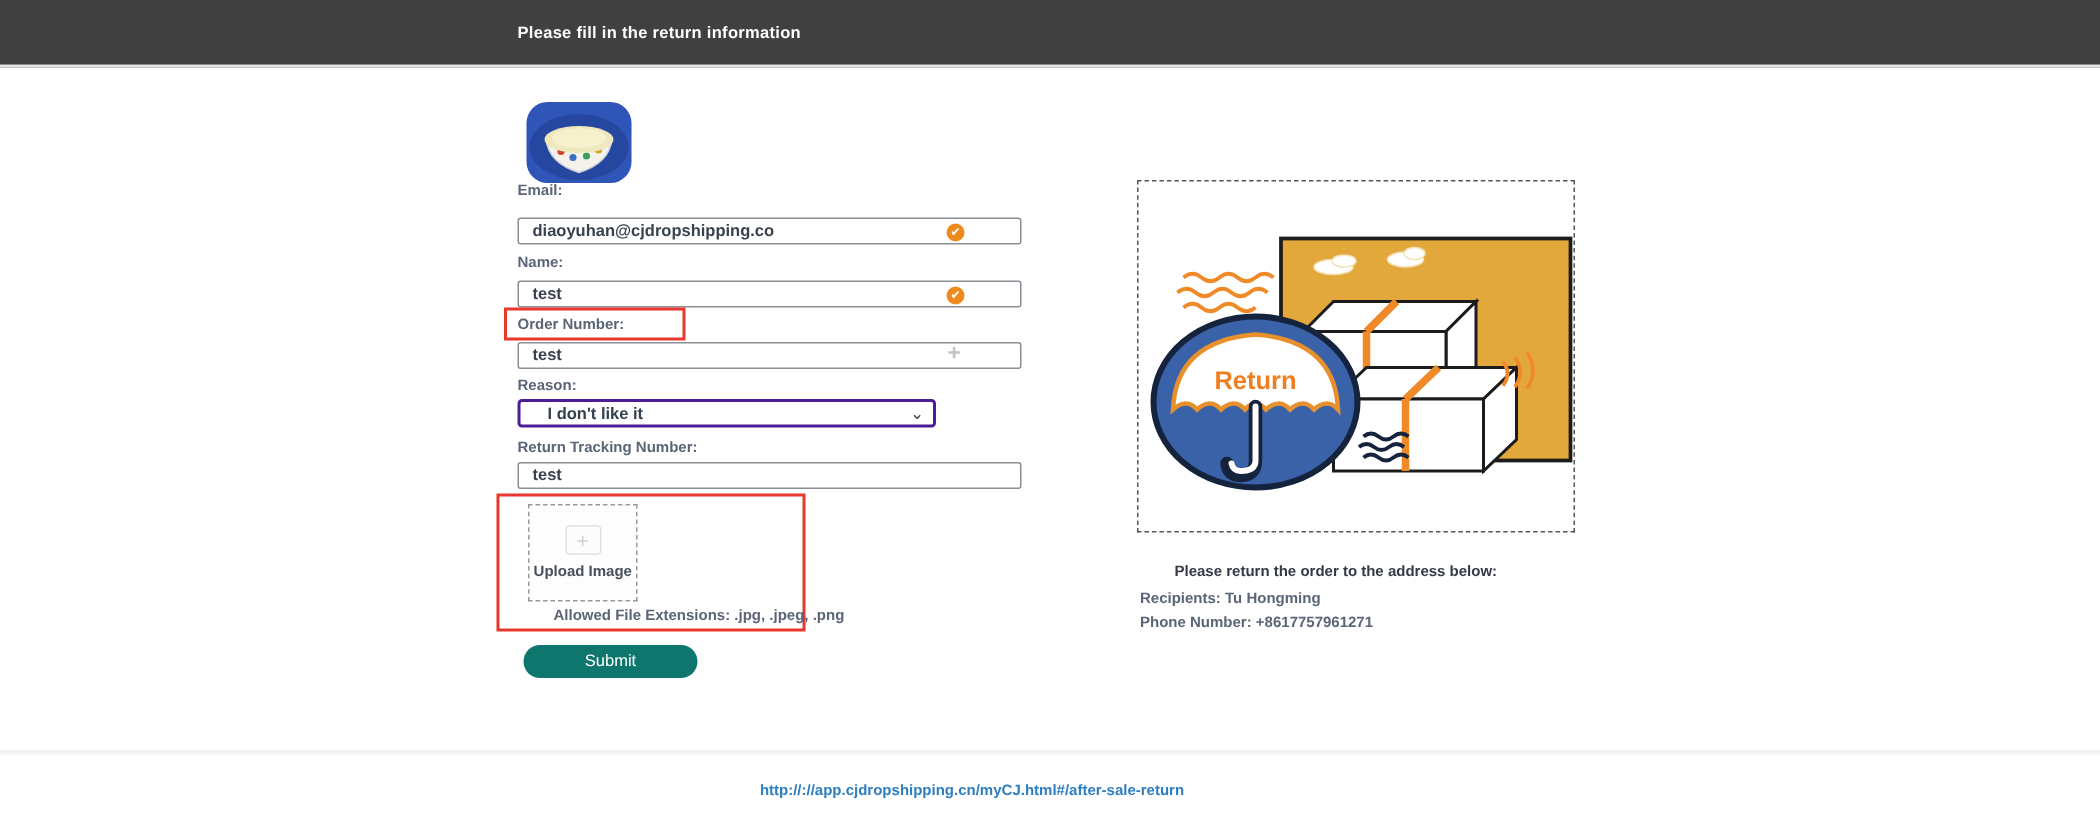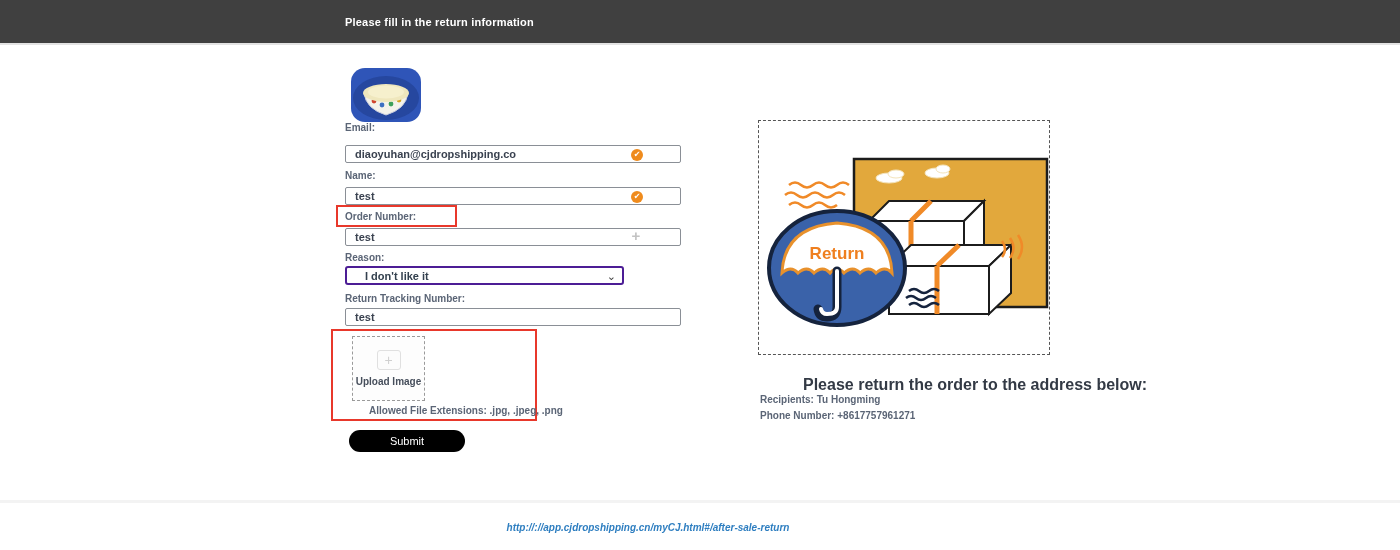--- a/index.html
+++ b/index.html
@@ -63,41 +63,41 @@
   .upload-plus {
     width:24px; height:20px; border:1px solid #e0e0e0; border-radius:3px;
     color:#cfcfcf; font-size:14px; line-height:18px; text-align:center; background:#fcfcfc;
   }
   .upload-label { font-size:10px; font-weight:bold; color:#474f5c; }
   .upload-hint {
     position:absolute; left:345px; top:405px; font-size:10px; font-weight:bold; color:#5b6576;margin-left:24px;
   }
   .submit-btn {
     position:absolute; left:349px; top:430px; width:116px; height:22px;
-    border:none; border-radius:11px; background:#000000;
+    border:none; border-radius:11px; background:#0f766e;
     color:#fff; font-family:"Liberation Sans",sans-serif; font-size:11px; cursor:pointer;
   }
 
   
   .illus-frame {
     position:absolute; left:758px; top:120px; width:292px; height:235px;
     border:1px dashed #555;
   }
   .ret-head {
-    position:absolute; left:764px; top:376px; font-size:16px; font-weight:bold; color:#333a45;padding-left:39px;
+    position:absolute; left:744px; top:376px; font-size:10px; font-weight:bold; color:#333a45;padding-left:39px;
   }
   .ret-line { position:absolute; left:760px; font-size:10px; font-weight:bold; color:#5b6576; }
   .ret-addr {
     position:absolute; left:760px; top:430px; width:296px; line-height:15px;
     font-size:10px; font-weight:bold; color:#5b6576;
   }
 
   
   .footer-divider { position:absolute; left:0; top:500px; width:1400px; height:3px; background:#f3f3f3; }
-  .footer-link-wrap { position:absolute; left:0; top:517px; width:1296px; text-align:center;font-style:italic; }
+  .footer-link-wrap { position:absolute; left:0; top:517px; width:1296px; text-align:center; }
   .footer-link { font-size:10px; font-weight:bold; color:#2e7ec0; text-decoration:none; cursor:pointer; }
 </style>
 </head>
 <body>
 
 <div class="page">
 
   <div class="topbar">
     <div class="topbar-title">Please fill in the return information</div>
   </div>

